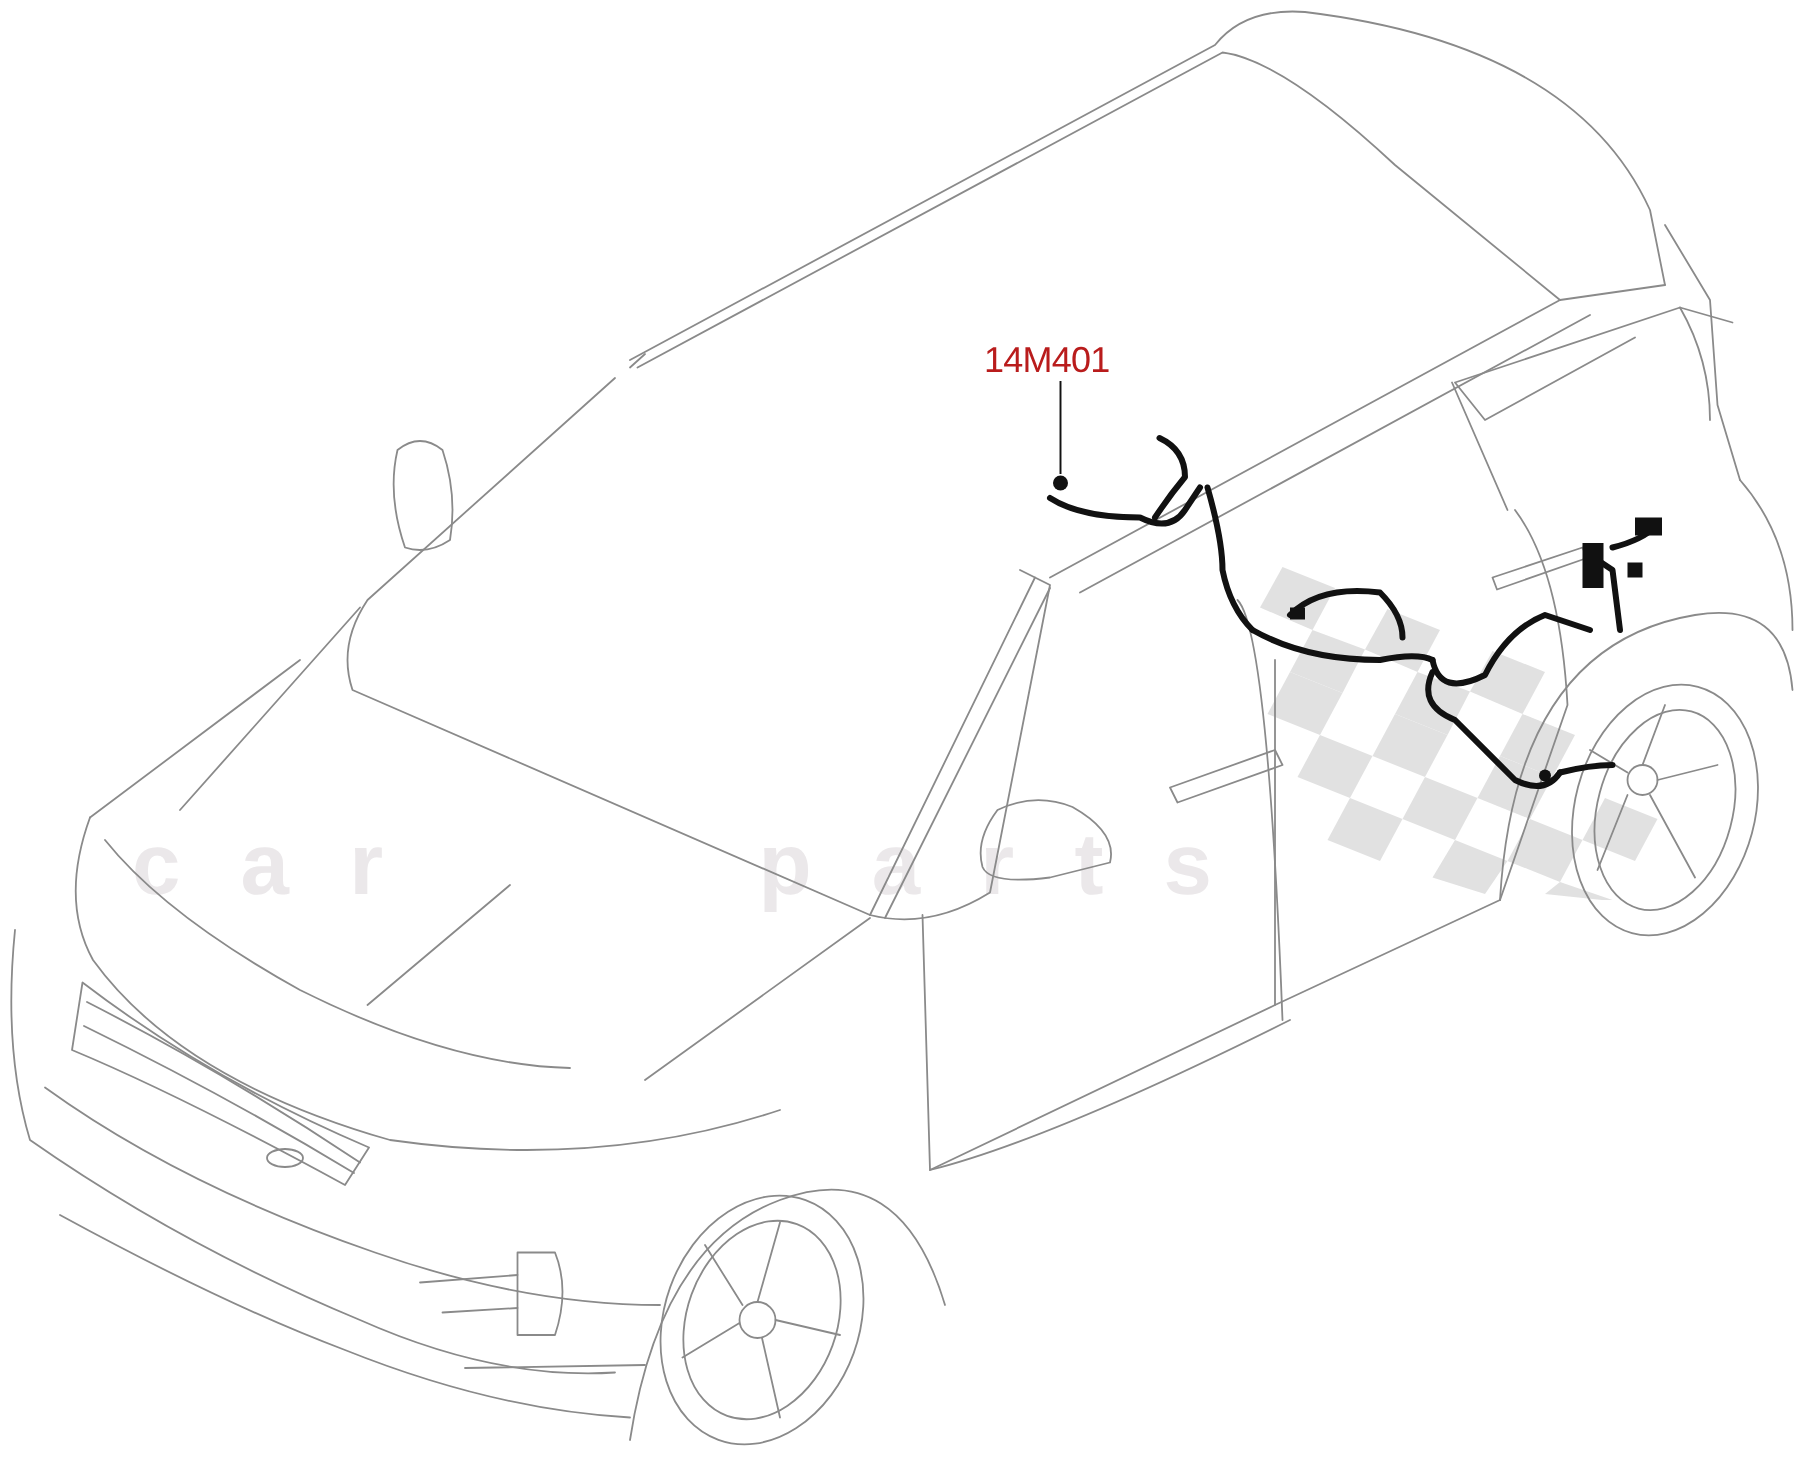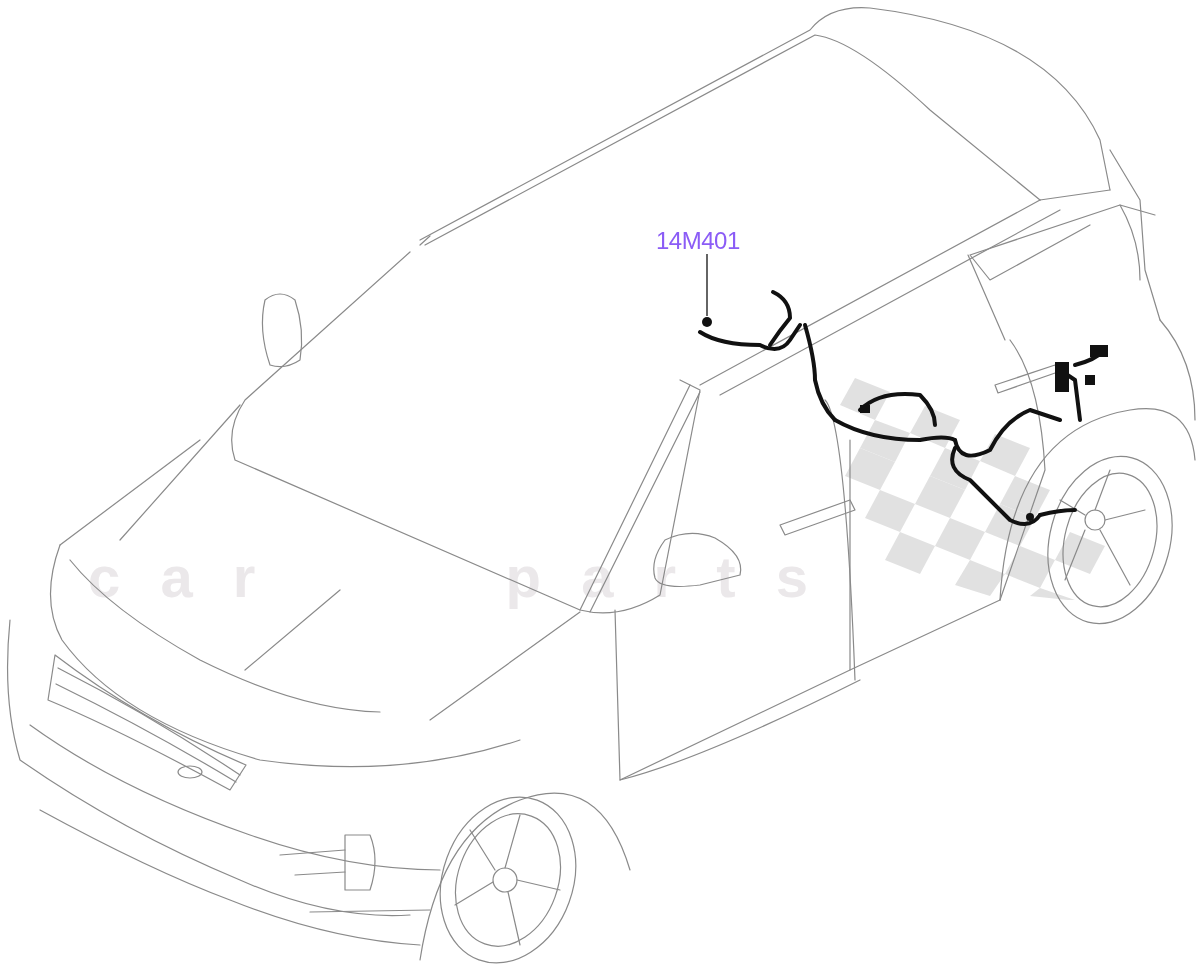--- a/index.html
+++ b/index.html
@@ -15,21 +15,21 @@
     position: absolute; left: 88px; top: 548px; width: 720px;
     display: flex; justify-content: space-between;
     font-family: "Liberation Sans", sans-serif; font-weight: bold;
     font-size: 58px; line-height: 1; color: #ebe8ea; z-index: 1;
   }
   .wm-sub span.gap { width: 170px; }
   svg.drawing { position: absolute; left: 0; top: 0; z-index: 2; }
   .callout {
     position: absolute; left: 656px; top: 227px;
     font-family: "Liberation Sans", sans-serif; font-size: 24px;
-    color: #8b5cf6; z-index: 3; letter-spacing: -0.5px; cursor: pointer;
+    color: #b91c1c; z-index: 3; letter-spacing: -0.5px; cursor: pointer;
   }
 </style>
 </head>
 <body>
 
 <div class="canvas">
 
   <div class="wm-sub">
     <span>c</span>
     <span>a</span>

